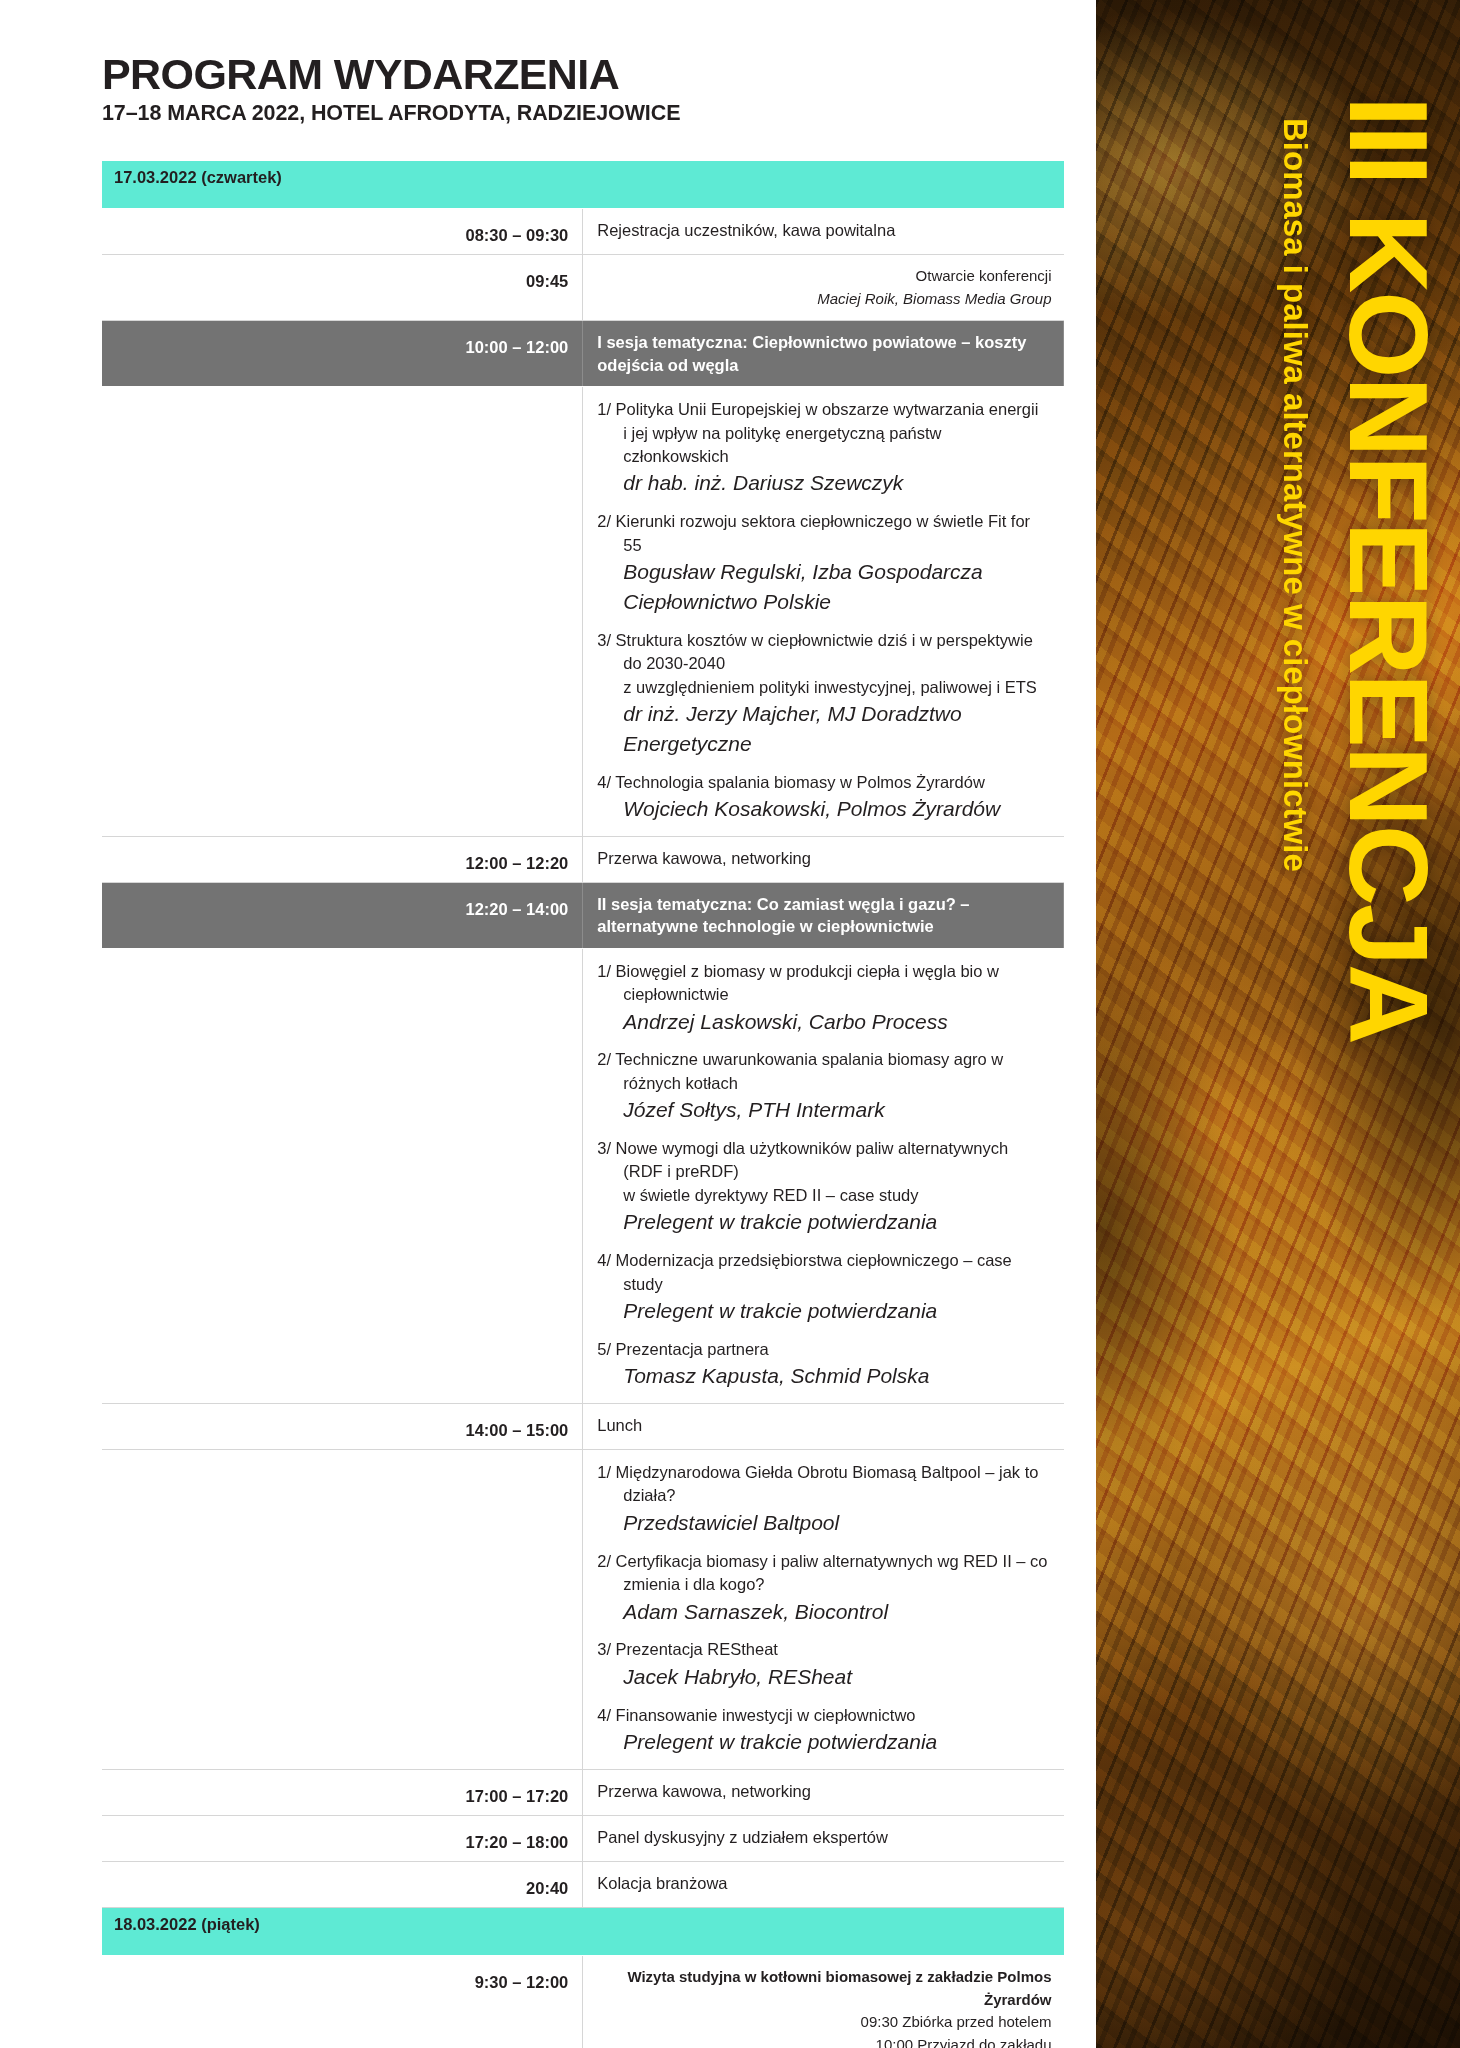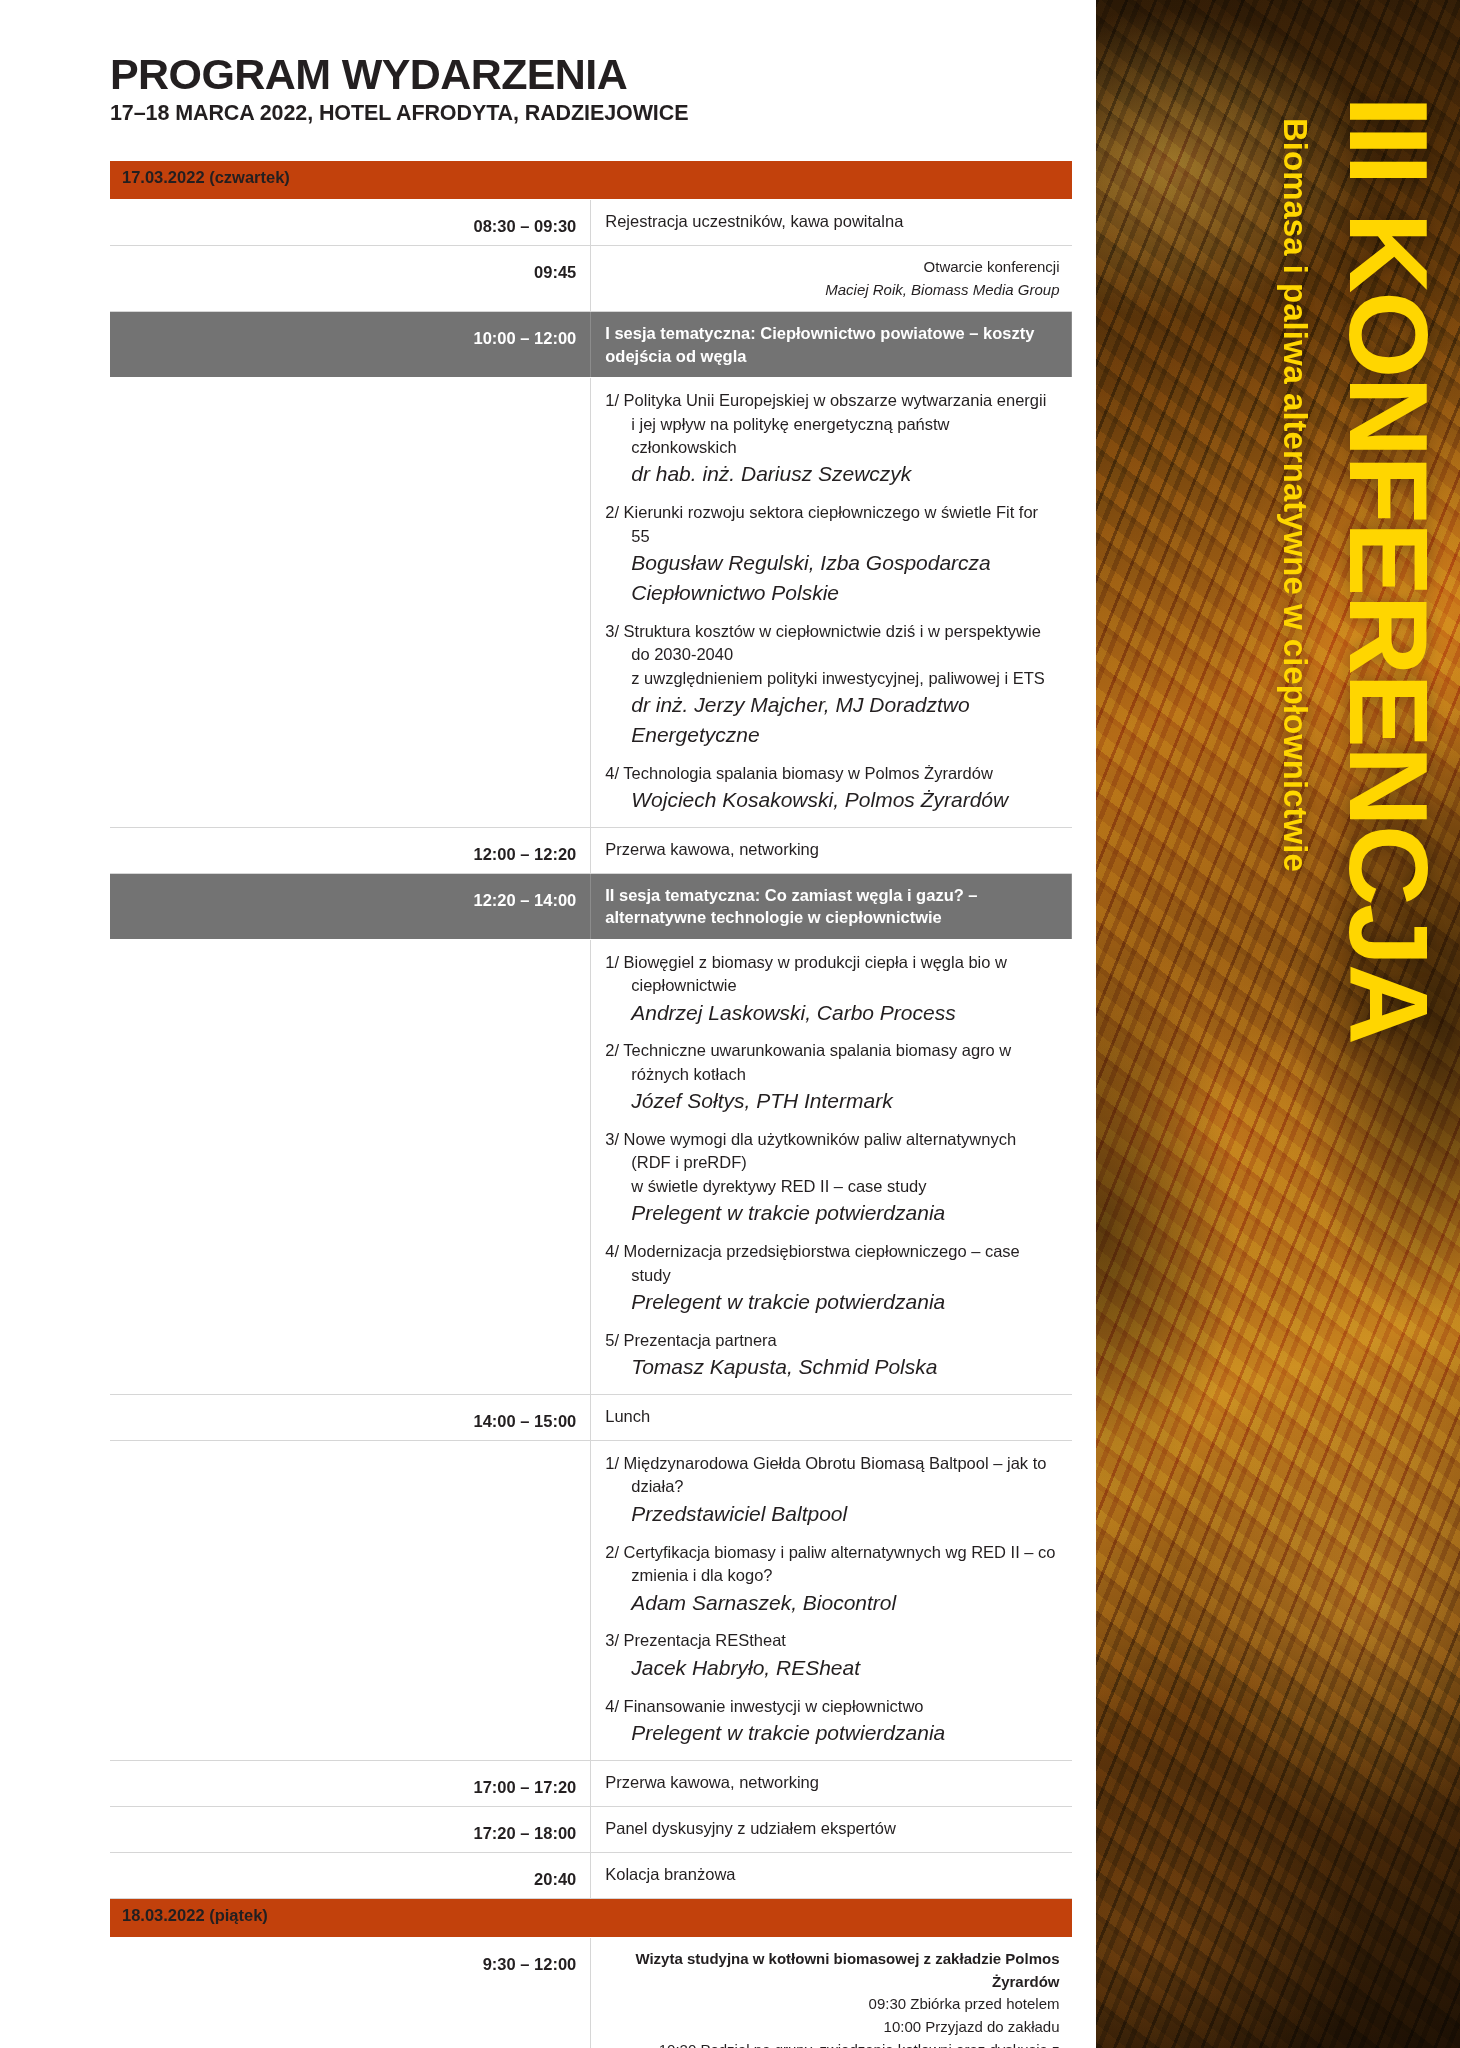--- a/index.html
+++ b/index.html
@@ -10,21 +10,21 @@
     background: #ffffff;
     font-family: "Liberation Sans", sans-serif;
     color: #231f20;
     overflow: hidden;
     position: relative;
   }
 
   
   #program-panel {
     position: absolute;
-    left: 12px; top: 0;
+    left: 4px; top: 0;
     width: 960px;
     height: 2048px;
     background: #ffffff;
     padding: 52px 78px 0 98px;
   }
 
   #header-block { margin-bottom: 34px; }
   #event-title {
     font-size: 43px;
     font-weight: bold;
@@ -41,24 +41,24 @@
 
   
   table.schedule {
     border-collapse: collapse;
     width: 962px;
     table-layout: fixed;
   }
   table.schedule td { vertical-align: top; }
 
   .daybar td {
-    background: #c2410c;
-    font-weight: bold;
-    font-size: 16.5px;
-    padding: 7px 10px 12px 12px;
+    background: #5eead4;
+    font-weight: bold;
+    font-size: 16.5px;
+    padding: 7px 10px 21px 12px;
     border-top: 1px solid #ffffff;
     border-bottom: 1px solid #ffffff;
   }
 
   .row td { border-bottom: 1px solid #d6d6d6; }
   .time-cell {
     width: 172px;
     text-align: right;
     padding: 17px 14px 9px 6px;
     font-weight: bold;

